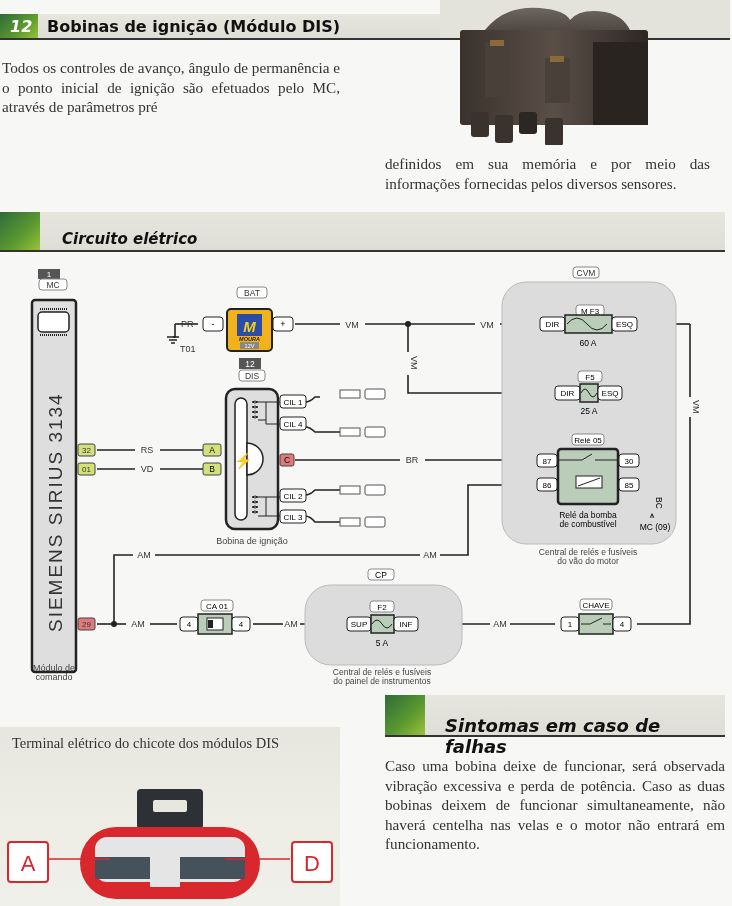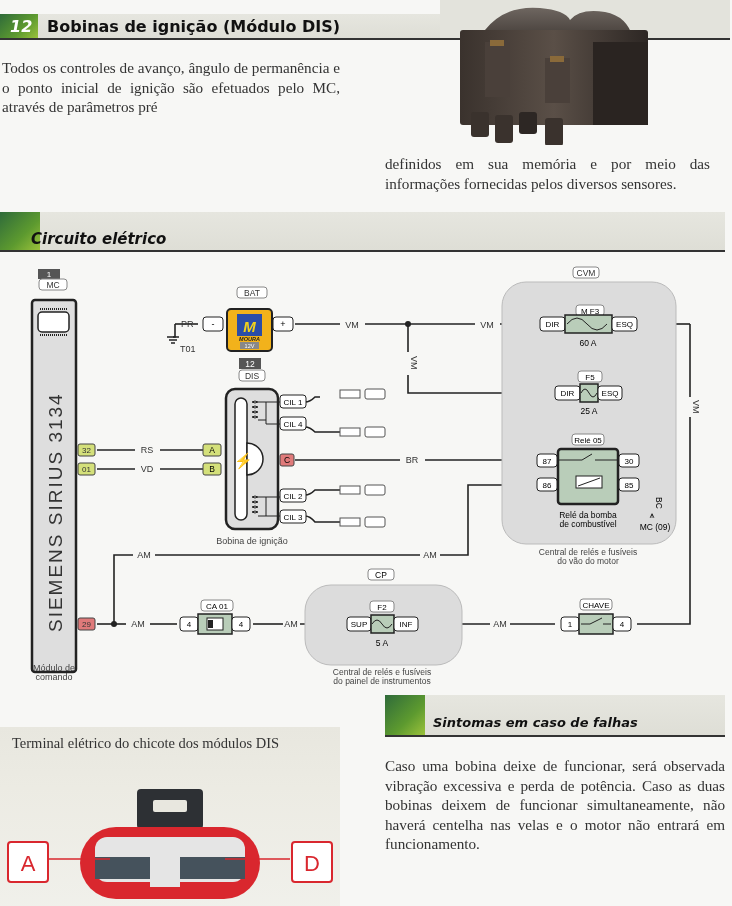--- a/index.html
+++ b/index.html
@@ -60,21 +60,21 @@
   <rect x="35" y="40" width="14" height="6" fill="#8a6a3a"></rect>
   <rect x="95" y="56" width="14" height="6" fill="#8a6a3a"></rect>
   <rect x="16" y="112" width="18" height="25" fill="#3a322d" rx="3"></rect>
   <rect x="40" y="115" width="18" height="28" fill="#3a322d" rx="3"></rect>
   <rect x="64" y="112" width="18" height="22" fill="#2d2724" rx="3"></rect>
   <rect x="90" y="118" width="18" height="28" fill="#3a322d" rx="3"></rect>
 </svg>
 
 <div class="section-bar" style="left:0;top:212px;width:725px;height:40px;">
   <div class="sq" style="width:40px;"></div>
-  <span class="title" style="left:31px;top:18px;font-size:15px;font-style:italic;">Circuito elétrico</span>
+  <span class="title" style="left:62px;top:18px;font-size:15px;font-style:italic;">Circuito elétrico</span>
 </div>
 
 <svg id="diagram" viewBox="0 0 732 430">
   <g fill="none" stroke="#222" stroke-width="1.5">
     
   </g>
 
   <rect x="38" y="7" width="22" height="10" fill="#555"></rect>
   <text x="49" y="15" font-size="8" fill="#fff" text-anchor="middle">1</text>
   <rect x="39" y="17" width="28" height="11" fill="#fff" stroke="#888" rx="3"></rect>
@@ -309,17 +309,17 @@
     <line x1="225" y1="132" x2="290" y2="132" stroke="#d9272e" stroke-width="1.5"></line>
     <rect x="8" y="115" width="40" height="40" rx="3" fill="#fff" stroke="#d9272e" stroke-width="2"></rect>
     <text x="28" y="144" font-size="22" fill="#d9272e" text-anchor="middle" font-family="Liberation Sans, sans-serif">A</text>
     <rect x="292" y="115" width="40" height="40" rx="3" fill="#fff" stroke="#d9272e" stroke-width="2"></rect>
     <text x="312" y="144" font-size="22" fill="#d9272e" text-anchor="middle" font-family="Liberation Sans, sans-serif">D</text>
   </svg>
 </div>
 
 <div class="section-bar" style="left:385px;top:695px;width:340px;height:42px;">
   <div class="sq" style="width:40px;"></div>
-  <span class="title" style="left:48px;top:20px;font-size:13px;font-style:italic;">Sintomas em caso de falhas</span>
+  <span class="title" style="left:60px;top:20px;font-size:18px;font-style:italic;">Sintomas em caso de falhas</span>
 </div>
 <div class="para" style="left:385px;top:756px;width:340px;">
   <p>Caso uma bobina deixe de funcionar, será observada vibração excessiva e perda de potência. Caso as duas bobinas deixem de funcionar simultaneamente, não haverá centelha nas velas e o motor não entrará em funcionamento.</p>
 </div>
 
 </body></html>

